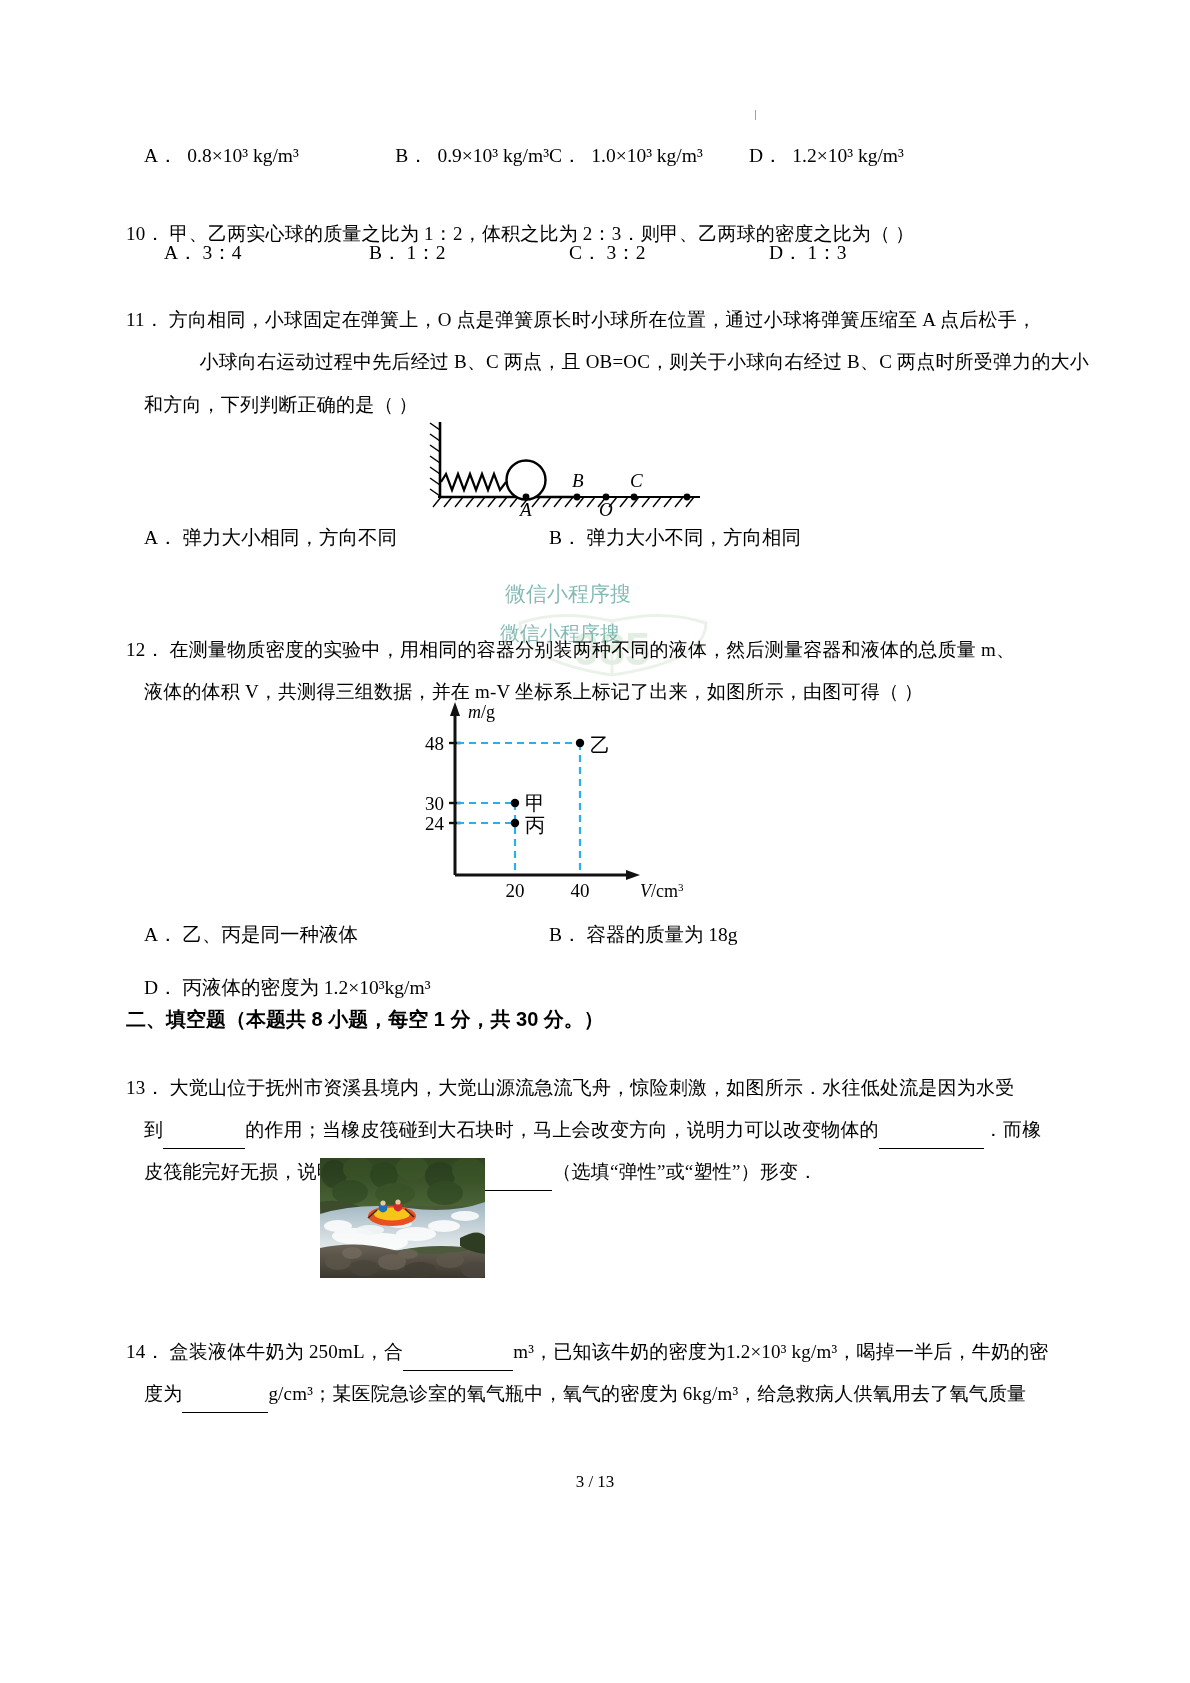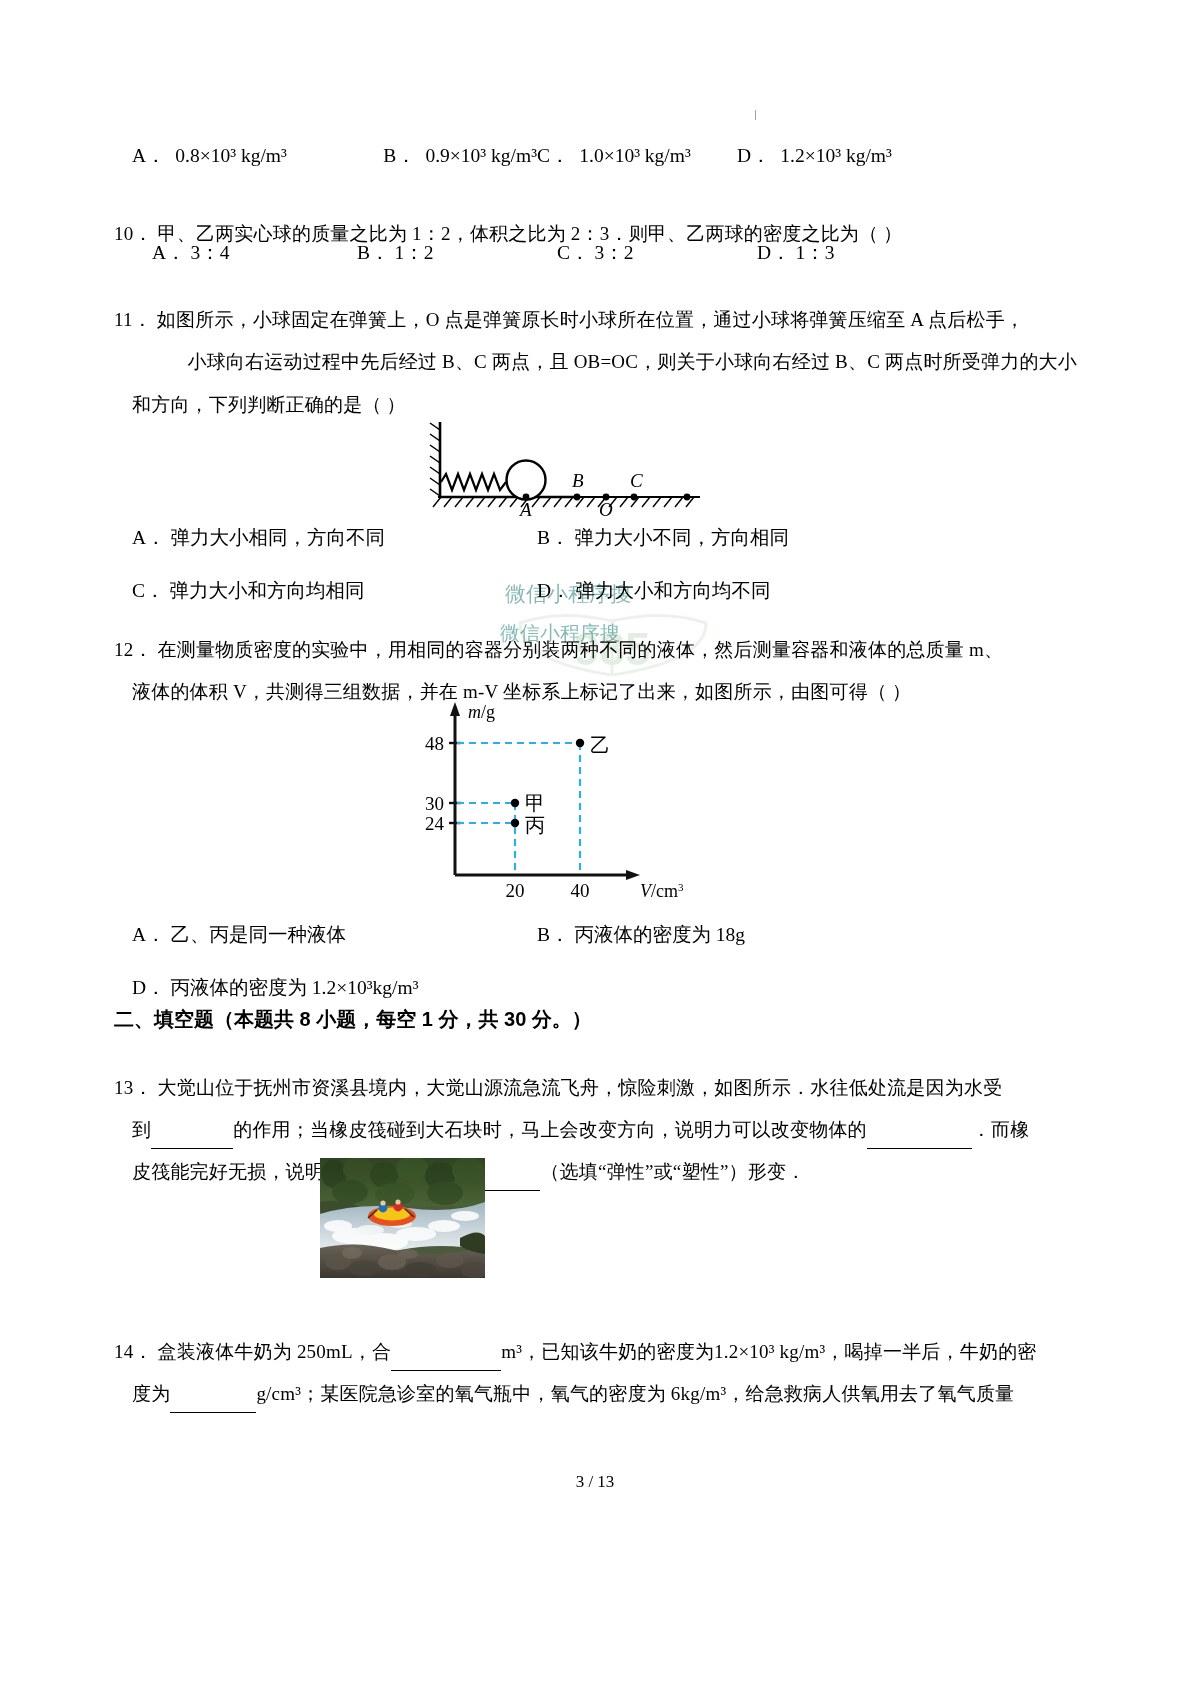--- a/index.html
+++ b/index.html
@@ -14,21 +14,21 @@
   .page {
     position: relative;
     width: 1190px;
     height: 1683px;
     margin: 0 auto;
     background: #fff;
     overflow: hidden;
   }
   .content {
     position: absolute;
-    left: 132px;
+    left: 144px;
     top: 0;
     width: 920px;
     height: 1346px;
   }
 
   
   .q-line {
     font-size: 19px;
     line-height: 1.95;
     letter-spacing: 0.2px;
@@ -159,65 +159,57 @@
           <span>C</span>．&nbsp;<span>3：2</span>
         </div>
         <div>
           <span>D</span>．&nbsp;<span>1：3</span>
         </div>
       </div>
     </div>
 
     <div class="abs" style="left:-18px; top:278px; width:945px;">
       <div class="q-line">
-        <span>11</span>．&nbsp;<span>如图所示，小球固定在弹簧上，O 点是弹簧原长时小球所在位置，通过小球将弹簧压缩至 A 点后松手，</span>
+        <span>11</span>．&nbsp;<span>方向相同，小球固定在弹簧上，O 点是弹簧原长时小球所在位置，通过小球将弹簧压缩至 A 点后松手，</span>
       </div>
     </div>
     <div class="abs" style="left:0; top:320px; width:945px;text-align:right;">
       <div class="q-line"><span>小球向右运动过程中先后经过 B、C 两点，且 OB=OC，则关于小球向右经过 B、C 两点时所受弹力的大小</span></div>
     </div>
     <div class="abs" style="left:0; top:363px; width:945px;">
       <div class="q-line"><span>和方向，下列判断正确的是（      ）</span></div>
     </div>
 
     <div class="abs" style="left:0; top:518px; width:920px;">
       <div class="opt-row">
         <div style="width:405px;">
           <span>A</span>．&nbsp;<span>弹力大小相同，方向不同</span>
         </div>
         <div>
           <span>B</span>．&nbsp;<span>弹力大小不同，方向相同</span>
         </div>
       </div>
-      <div class="opt-row" style="margin-top:14px;">
-        <div style="width:405px;">
-          <span>C</span>．&nbsp;<span>弹力大小和方向均相同</span>
-        </div>
-        <div>
-          <span>D</span>．&nbsp;<span>弹力大小和方向均不同</span>
-        </div>
-      </div>
     </div>
 
     <div class="abs" style="left:-18px; top:608px; width:945px;">
       <div class="q-line">
         <span>12</span>．&nbsp;<span>在测量物质密度的实验中，用相同的容器分别装两种不同的液体，然后测量容器和液体的总质量 m、</span>
       </div>
     </div>
     <div class="abs" style="left:0; top:650px; width:945px;">
       <div class="q-line"><span>液体的体积 V，共测得三组数据，并在 m-V 坐标系上标记了出来，如图所示，由图可得（      ）</span></div>
     </div>
 
     <div class="abs" style="left:0; top:915px; width:920px;">
       <div class="opt-row">
         <div style="width:405px;">
           <span>A</span>．&nbsp;<span>乙、丙是同一种液体</span>
         </div>
         <div>
-          <span>B</span>．&nbsp;<span>丙液体的密度为 18g</span>
+          <span>B</span>．&nbsp;<span>容器的质量为 18g</span>
         </div>
       </div>
       <div class="opt-row" style="margin-top:14px;">
         <div>
           <span>D</span>．&nbsp;<span>丙液体的密度为 1.2×10³kg/m³</span>
         </div>
       </div>
     </div>
 
     <div class="abs" style="left:-18px; top:1000px; width:920px;">

